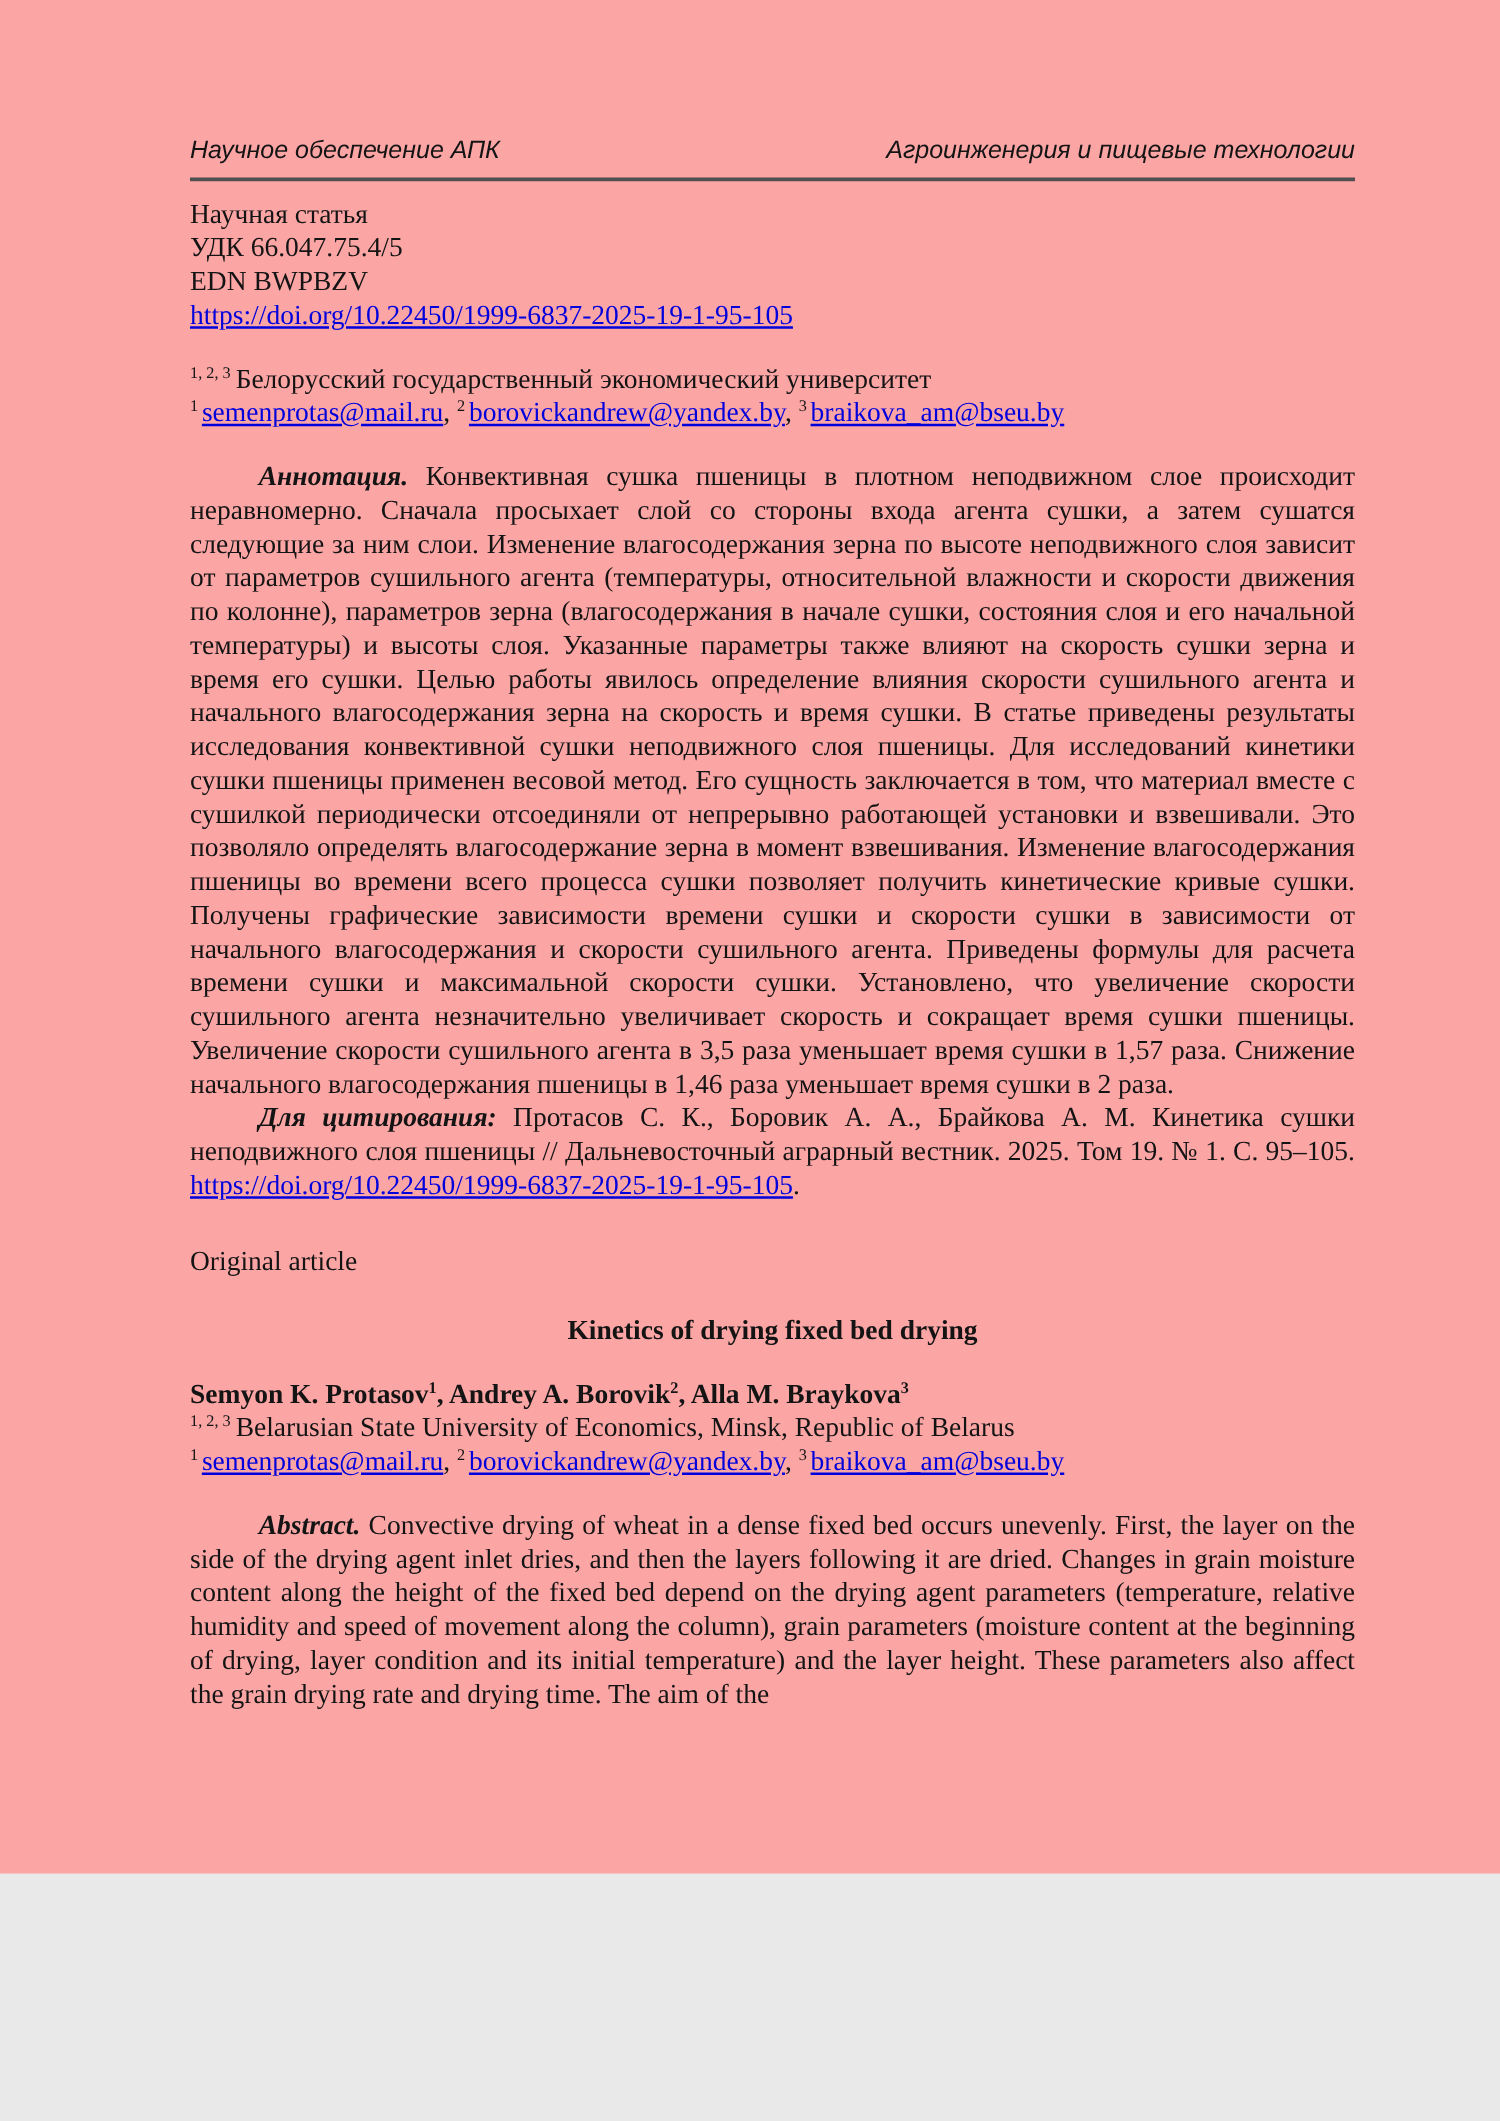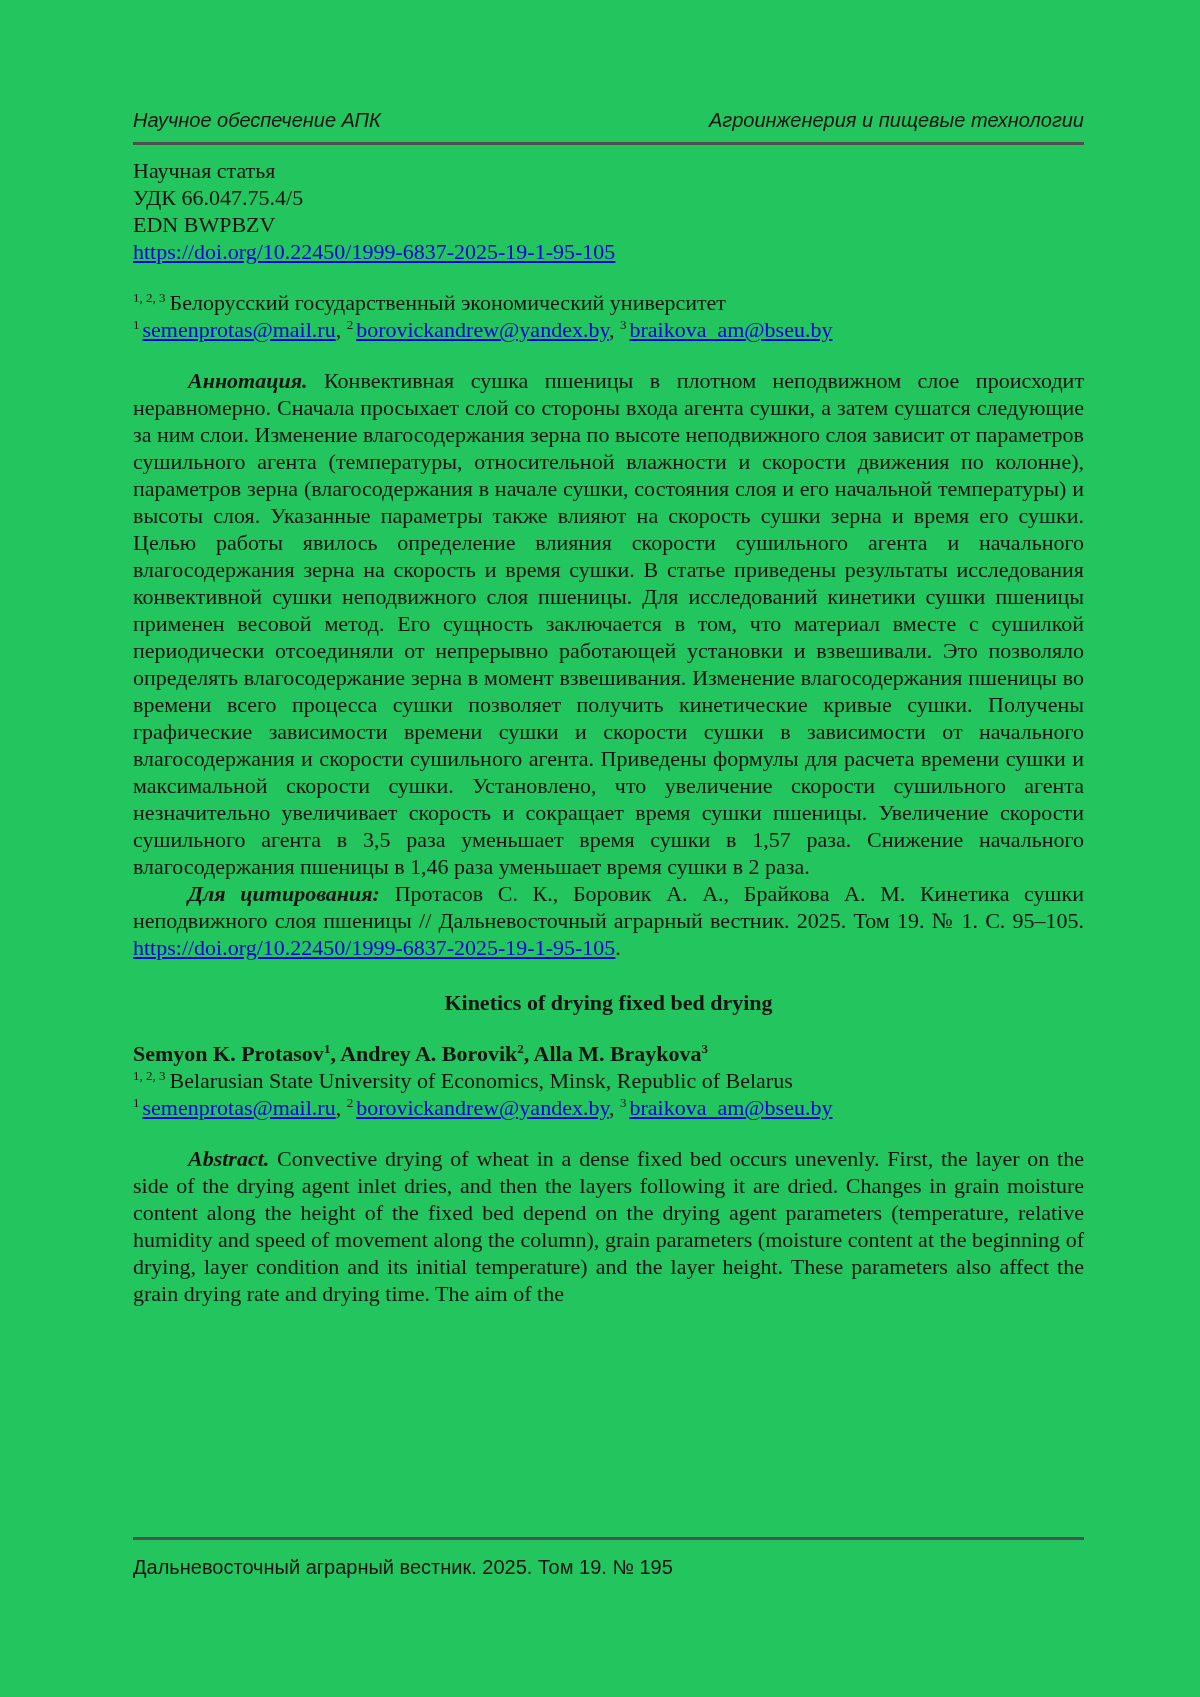--- a/index.html
+++ b/index.html
@@ -1,26 +1,27 @@
 <!DOCTYPE html>
 <html lang="ru"><head>
 <meta charset="utf-8">
 <style>
   * { margin: 0; padding: 0; box-sizing: border-box; }
   html, body { background: #e9e9e9; }
   .page {
-    width: 1200px; height: 1697px;
-    background: #22c55e;
+    width: 1200px; height: 1499px;
+    background: #fca5a5;
     position: relative;
     margin: 0 auto;
     font-family: "Liberation Serif", serif;
     font-size: 22px;
     line-height: 27px;
     color: #141414;
     overflow: hidden;
+    padding-left: 19px;
   }
   .content { padding: 0 116px 0 133px; }
 
   .running-header {
     margin-top: 108px;
     display: flex;
     justify-content: space-between;
     align-items: flex-end;
     font-family: "Liberation Sans", sans-serif;
     font-style: italic;
@@ -93,20 +94,21 @@
     <div class="authors-block">
       <div class="affil-line"><span class="sup">1, 2, 3</span><span>Белорусский государственный экономический университет</span></div>
       <div class="emails-line"><span class="sup">1</span><a class="doc-link" href="#">semenprotas@mail.ru</a><span>, </span><span class="sup">2</span><a class="doc-link" href="#">borovickandrew@yandex.by</a><span>, </span><span class="sup">3</span><a class="doc-link" href="#">braikova_am@bseu.by</a></div>
     </div>
 
     <div class="para first"><span class="lbl">Аннотация.</span><span> Конвективная сушка пшеницы в плотном неподвижном слое происходит неравномерно. Сначала просыхает слой со стороны входа агента сушки, а затем сушатся следующие за ним слои. Изменение влагосодержания зерна по высоте неподвижного слоя зависит от параметров сушильного агента (температуры, относительной влажности и скорости движения по колонне), параметров зерна (влагосодержания в начале сушки, состояния слоя и его начальной температуры) и высоты слоя. Указанные параметры также влияют на скорость сушки зерна и время его сушки. Целью работы явилось определение влияния скорости сушильного агента и начального влагосодержания зерна на скорость и время сушки. В статье приведены результаты исследования конвективной сушки неподвижного слоя пшеницы. Для исследований кинетики сушки пшеницы применен весовой метод. Его сущность заключается в том, что материал вместе с сушилкой периодически отсоединяли от непрерывно работающей установки и взвешивали. Это позволяло определять влагосодержание зерна в момент взвешивания. Изменение влагосодержания пшеницы во времени всего процесса сушки позволяет получить кинетические кривые сушки. Получены графические зависимости времени сушки и скорости сушки в зависимости от начального влагосодержания и скорости сушильного агента. Приведены формулы для расчета времени сушки и максимальной скорости сушки. Установлено, что увеличение скорости сушильного агента незначительно увеличивает скорость и сокращает время сушки пшеницы. Увеличение скорости сушильного агента в 3,5 раза уменьшает время сушки в 1,57 раза. Снижение начального влагосодержания пшеницы в 1,46 раза уменьшает время сушки в 2 раза.</span></div>
 
 
     <div class="para"><span class="lbl">Для цитирования:</span><span> Протасов С. К., Боровик А. А., Брайкова А. М. Кинетика сушки неподвижного слоя пшеницы // Дальневосточный аграрный вестник. 2025. Том 19. № 1. С. 95–105. </span><a class="doc-link" href="#">https://doi.org/10.22450/1999-6837-2025-19-1-95-105</a><span>.</span></div>
 
+    <div class="orig-article">Original article</div>
 
     <div class="title title-en">Kinetics of drying fixed bed drying</div>
 
     <div class="authors-block authors-en">
       <div class="authors-line"><span>Semyon K. Protasov</span><span class="sup">1</span><span>, </span><span>Andrey A. Borovik</span><span class="sup">2</span><span>, </span><span>Alla M. Braykova</span><span class="sup">3</span></div>
       <div class="affil-line"><span class="sup">1, 2, 3</span><span>Belarusian State University of Economics, Minsk, Republic of Belarus</span></div>
       <div class="emails-line"><span class="sup">1</span><a class="doc-link" href="#">semenprotas@mail.ru</a><span>, </span><span class="sup">2</span><a class="doc-link" href="#">borovickandrew@yandex.by</a><span>, </span><span class="sup">3</span><a class="doc-link" href="#">braikova_am@bseu.by</a></div>
     </div>
 
     <div class="para abstract-en"><span class="lbl">Abstract.</span><span> Convective drying of wheat in a dense fixed bed occurs unevenly. First, the layer on the side of the drying agent inlet dries, and then the layers following it are dried. Changes in grain moisture content along the height of the fixed bed depend on the drying agent parameters (temperature, relative humidity and speed of movement along the column), grain parameters (moisture content at the beginning of drying, layer condition and its initial temperature) and the layer height. These parameters also affect the grain drying rate and drying time. The aim of the</span></div>

